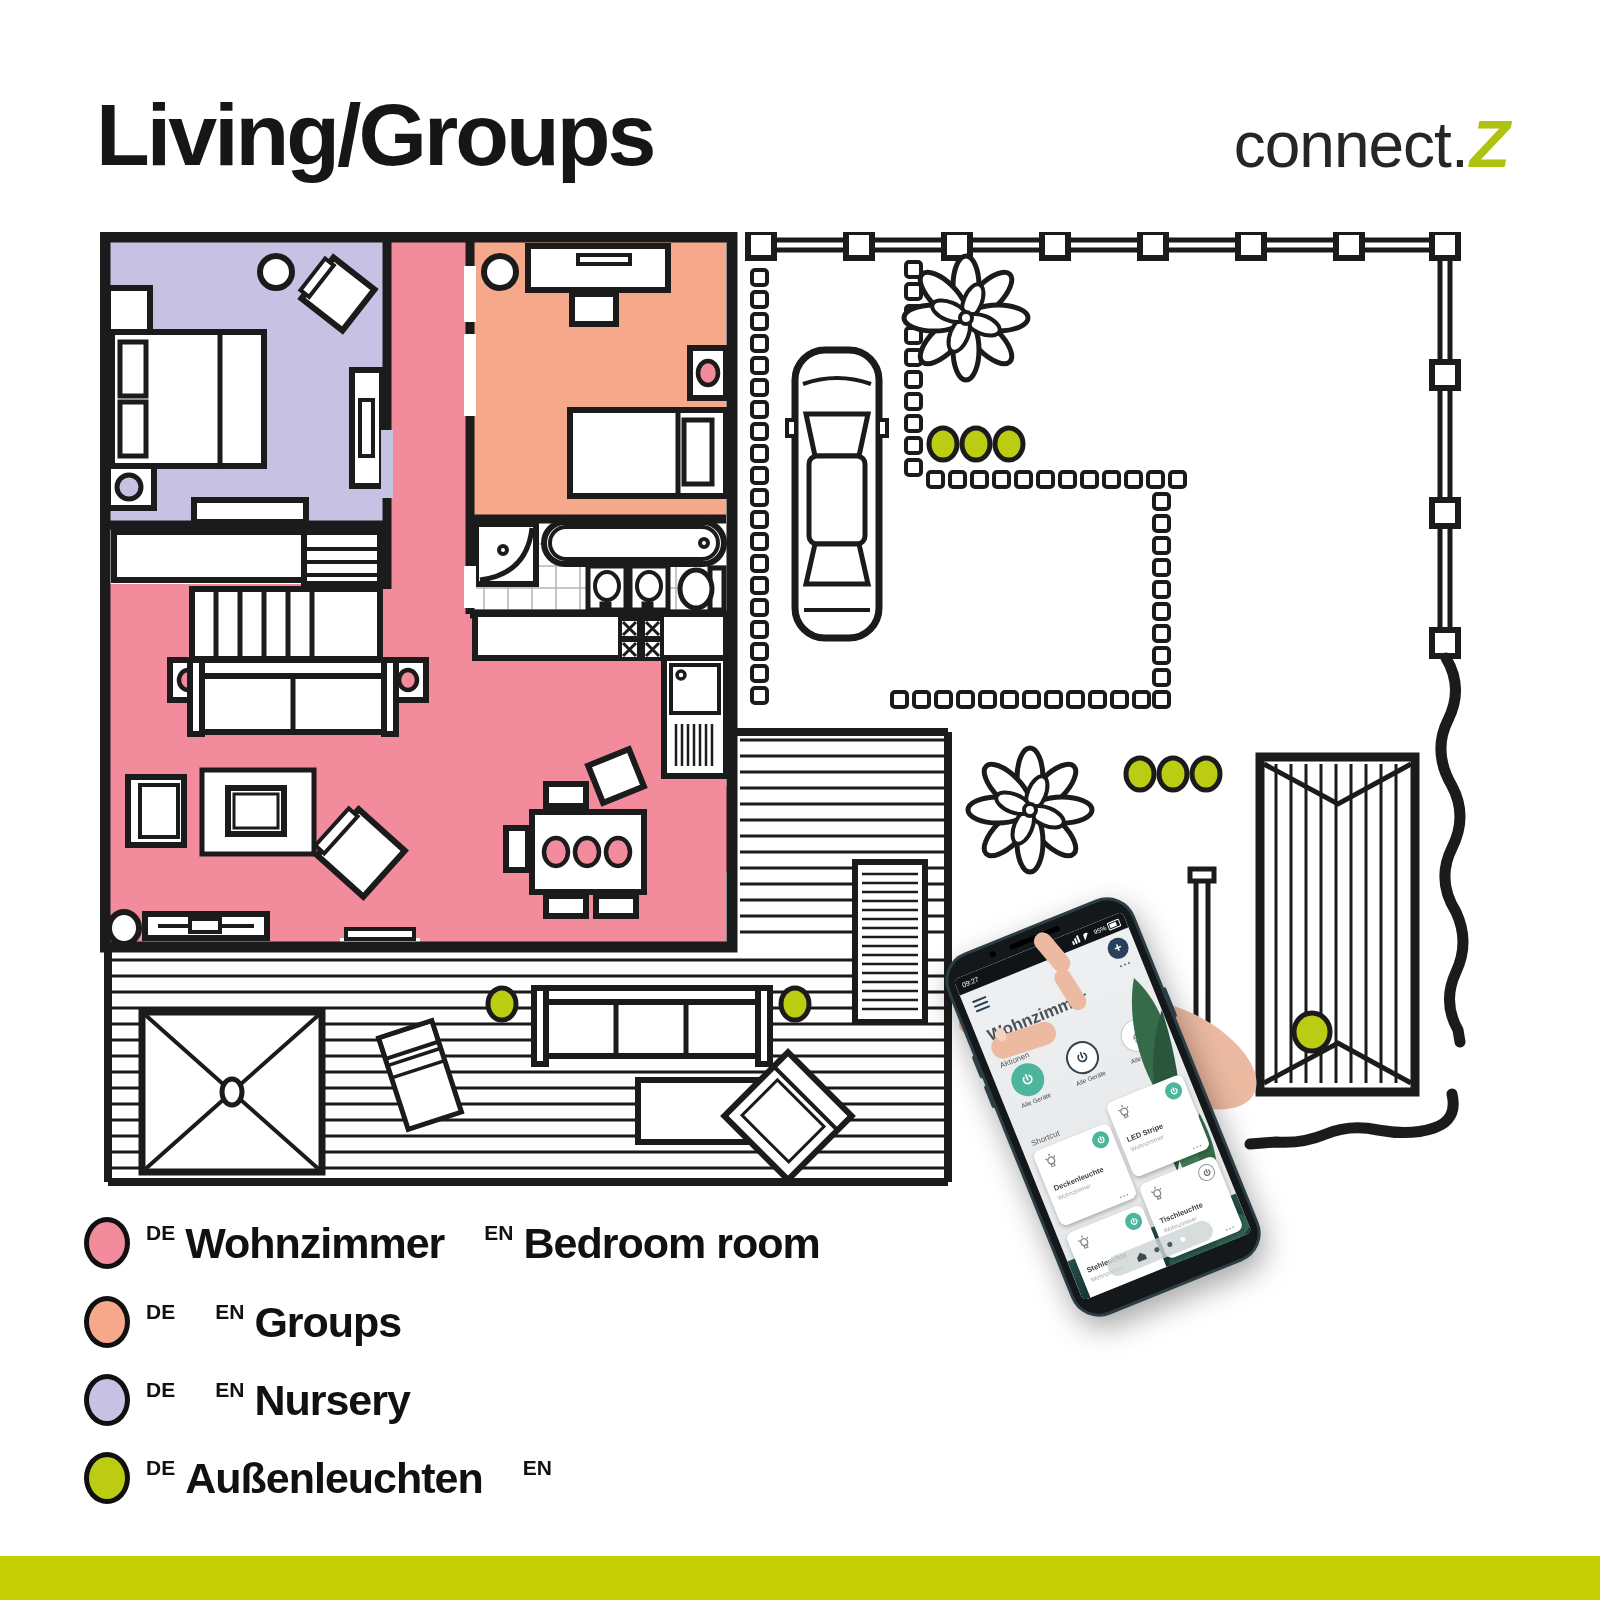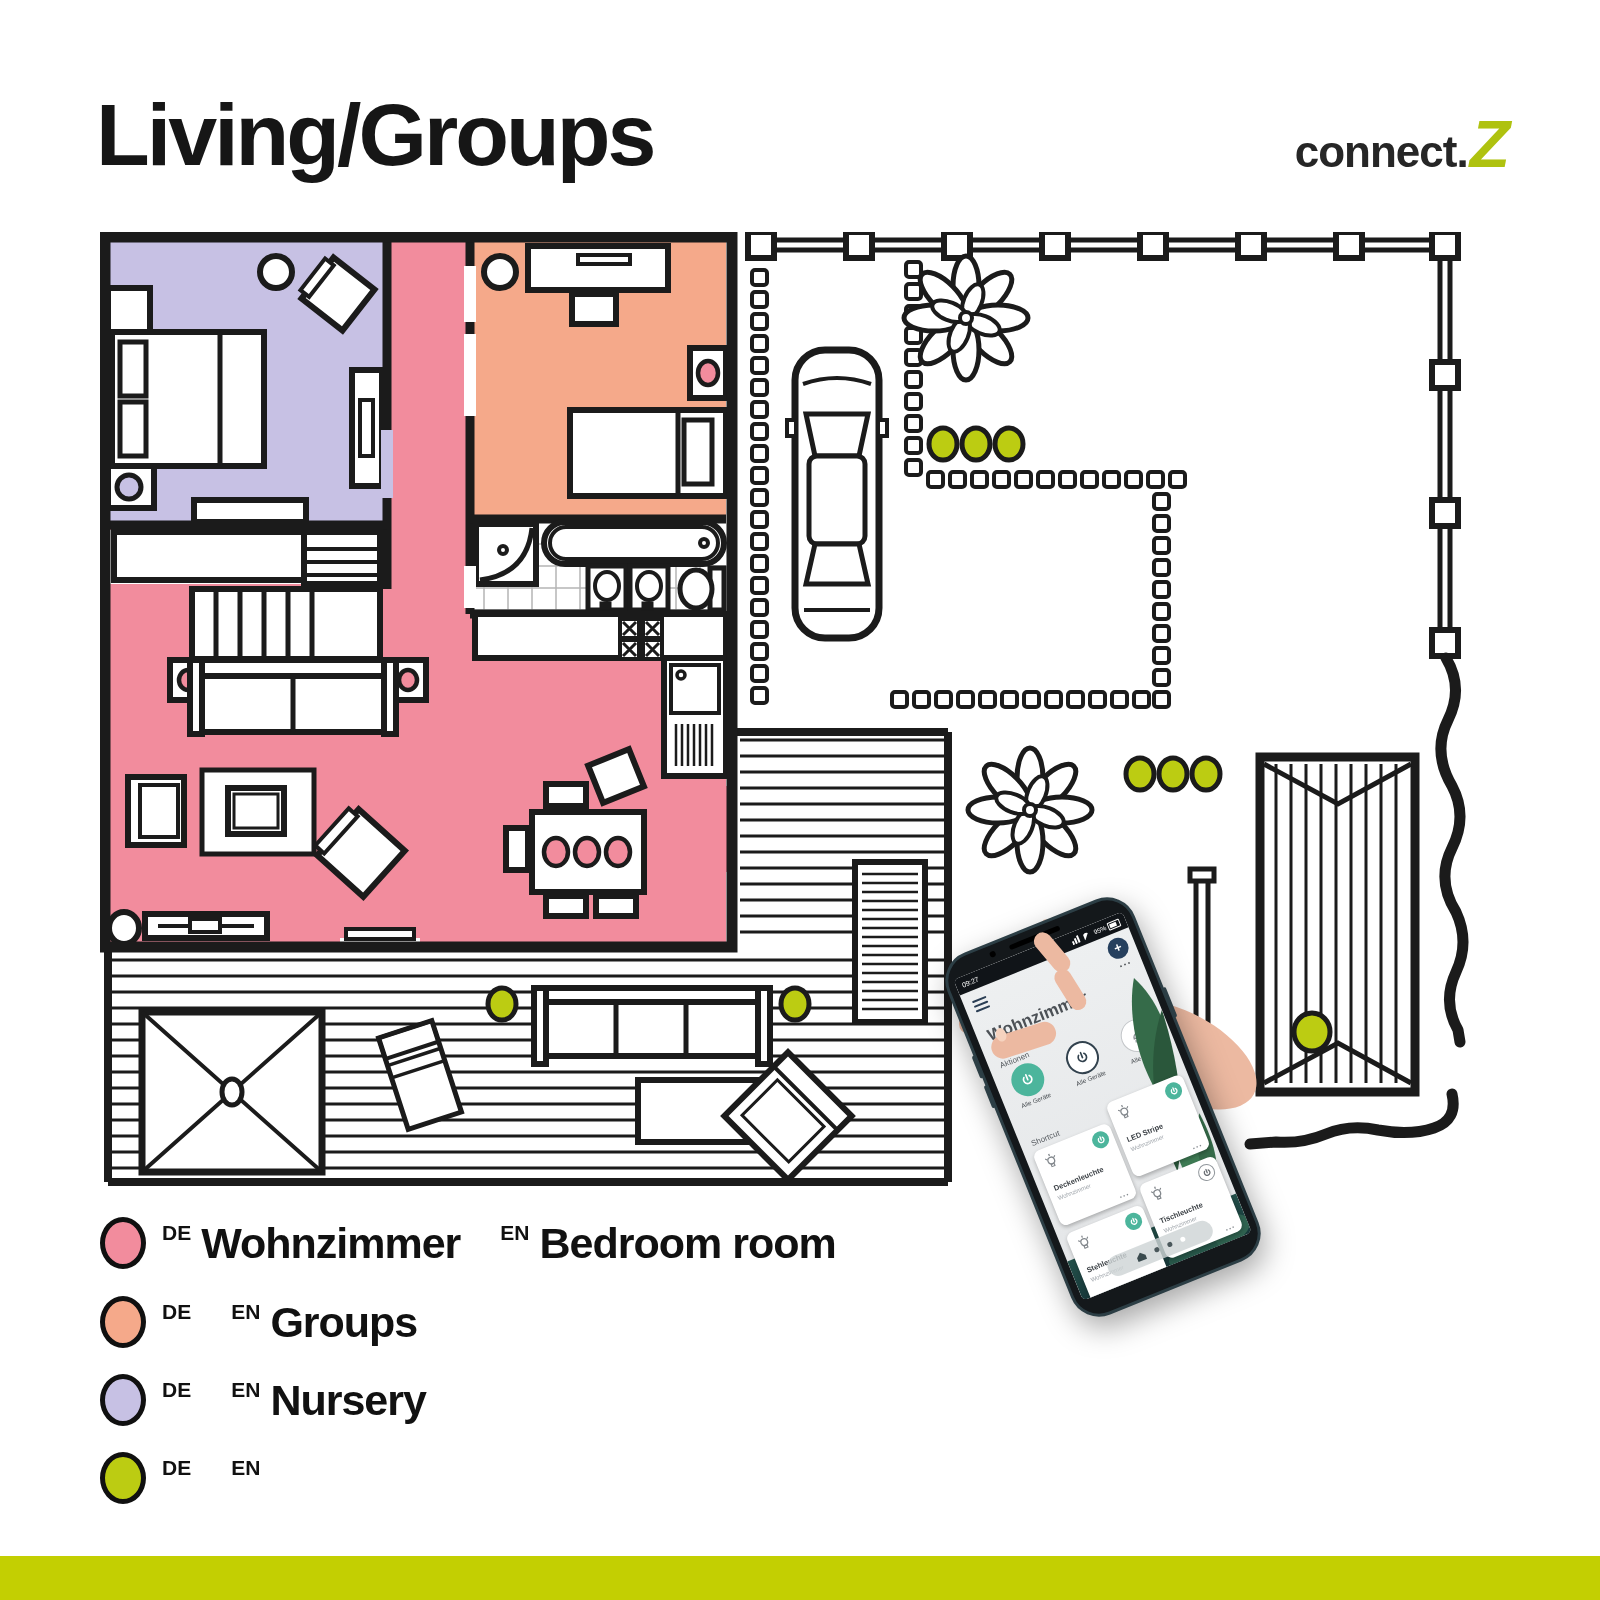--- a/index.html
+++ b/index.html
@@ -3,28 +3,28 @@
 <meta charset="utf-8">
 <style>
   html,body{margin:0;padding:0;}
   body{width:1600px;height:1600px;position:relative;background:#fff;overflow:hidden;
        font-family:"Liberation Sans", sans-serif;}
   .abs{position:absolute;}
 
   
   #page-title{left:96px;top:84px;font-size:88px;font-weight:bold;letter-spacing:-3px;color:#161616;}
   #brand{right:90px;top:106px;display:flex;align-items:baseline;}
-  #brand .b-name{font-size:44px;font-weight:700;color:#262626;letter-spacing:-1px;}
+  #brand .b-name{font-size:64px;font-weight:400;color:#262626;letter-spacing:-1px;}
   #brand .b-z{font-size:66px;font-weight:bold;font-style:italic;color:#AFC20F;margin-left:2px;}
 
   
   #plan{left:100px;top:232px;}
 
   
-  .legend-row{left:100px;height:50px;display:flex;align-items:center;}
+  .legend-row{left:84px;height:50px;display:flex;align-items:center;}
   .legend-row .sw{width:36px;height:42px;border:5px solid #101010;border-radius:50%;flex:0 0 auto;}
   .sw-pink{background:#F28C9D;} .sw-salmon{background:#F5A98A;}
   .sw-lav{background:#C7C1E4;}  .sw-green{background:#BCCC12;}
   .legend-row .tag{font-size:21px;font-weight:bold;color:#111;margin-left:16px;transform:translateY(-10px);}
   .legend-row .nm{font-size:43px;font-weight:bold;color:#111;margin-left:10px;letter-spacing:-1px;}
   .legend-row .tag2{margin-left:40px;}
 
   #bottom-bar{left:0;top:1556px;width:1600px;height:44px;background:#C3CF02;}
 
   
@@ -618,16 +618,17 @@
 </div>
 <div class="abs legend-row" style="top:1375px;">
   <span class="sw sw-lav"></span>
   <span class="tag">DE</span>
   <span class="tag tag2">EN</span>
   <span class="nm">Nursery</span>
 </div>
 <div class="abs legend-row" style="top:1453px;">
   <span class="sw sw-green"></span>
   <span class="tag">DE</span>
+  <span class="nm">Außenleuchten</span>
   <span class="tag tag2">EN</span>
 </div>
 
 <div class="abs" id="bottom-bar"></div>
 
 </body></html>

